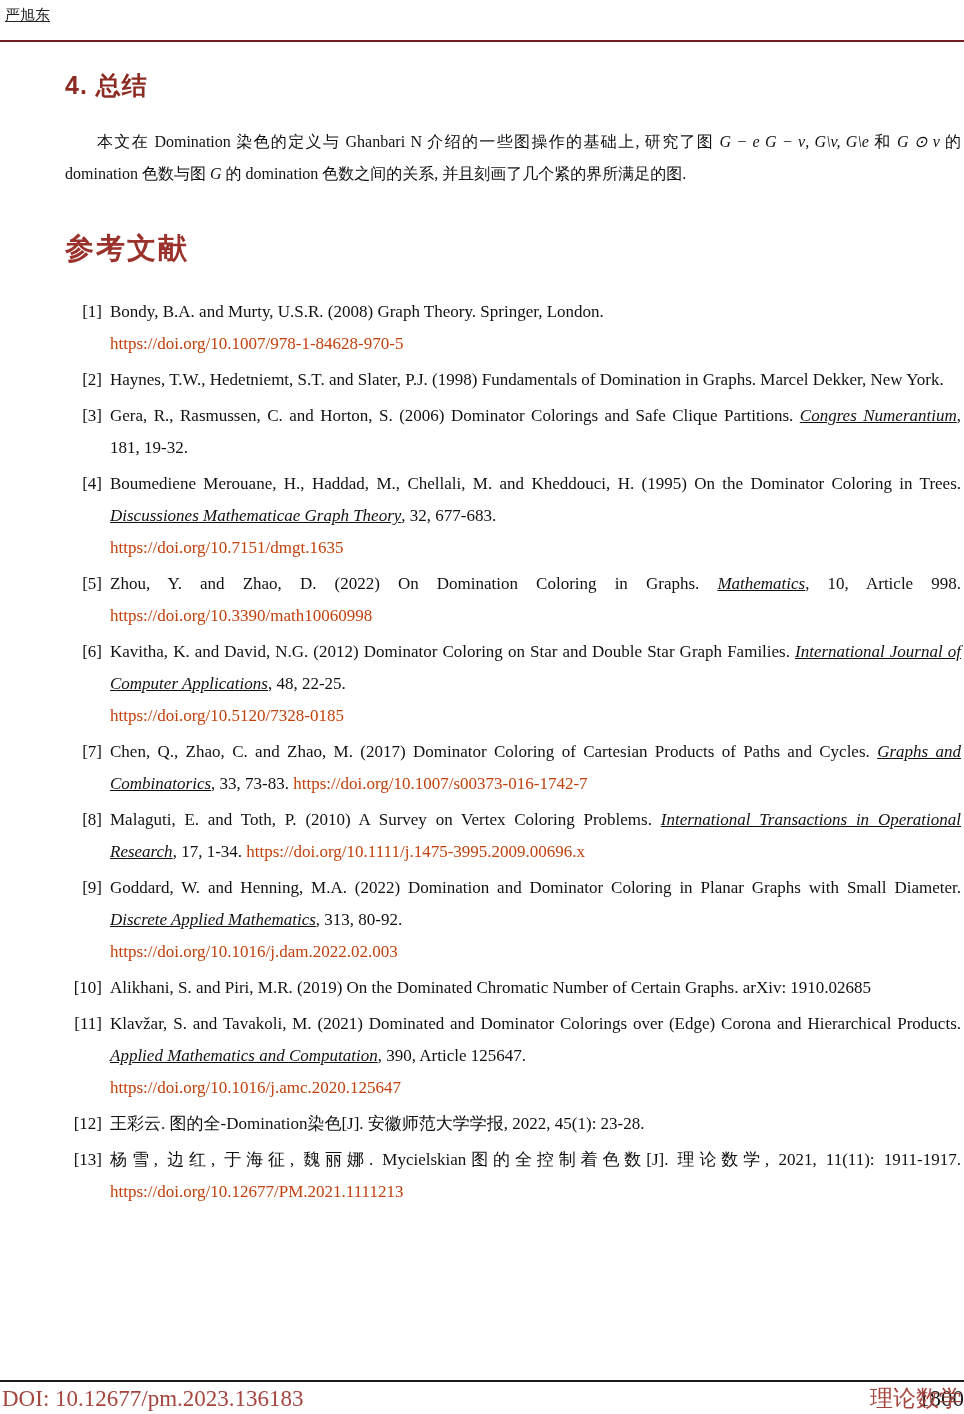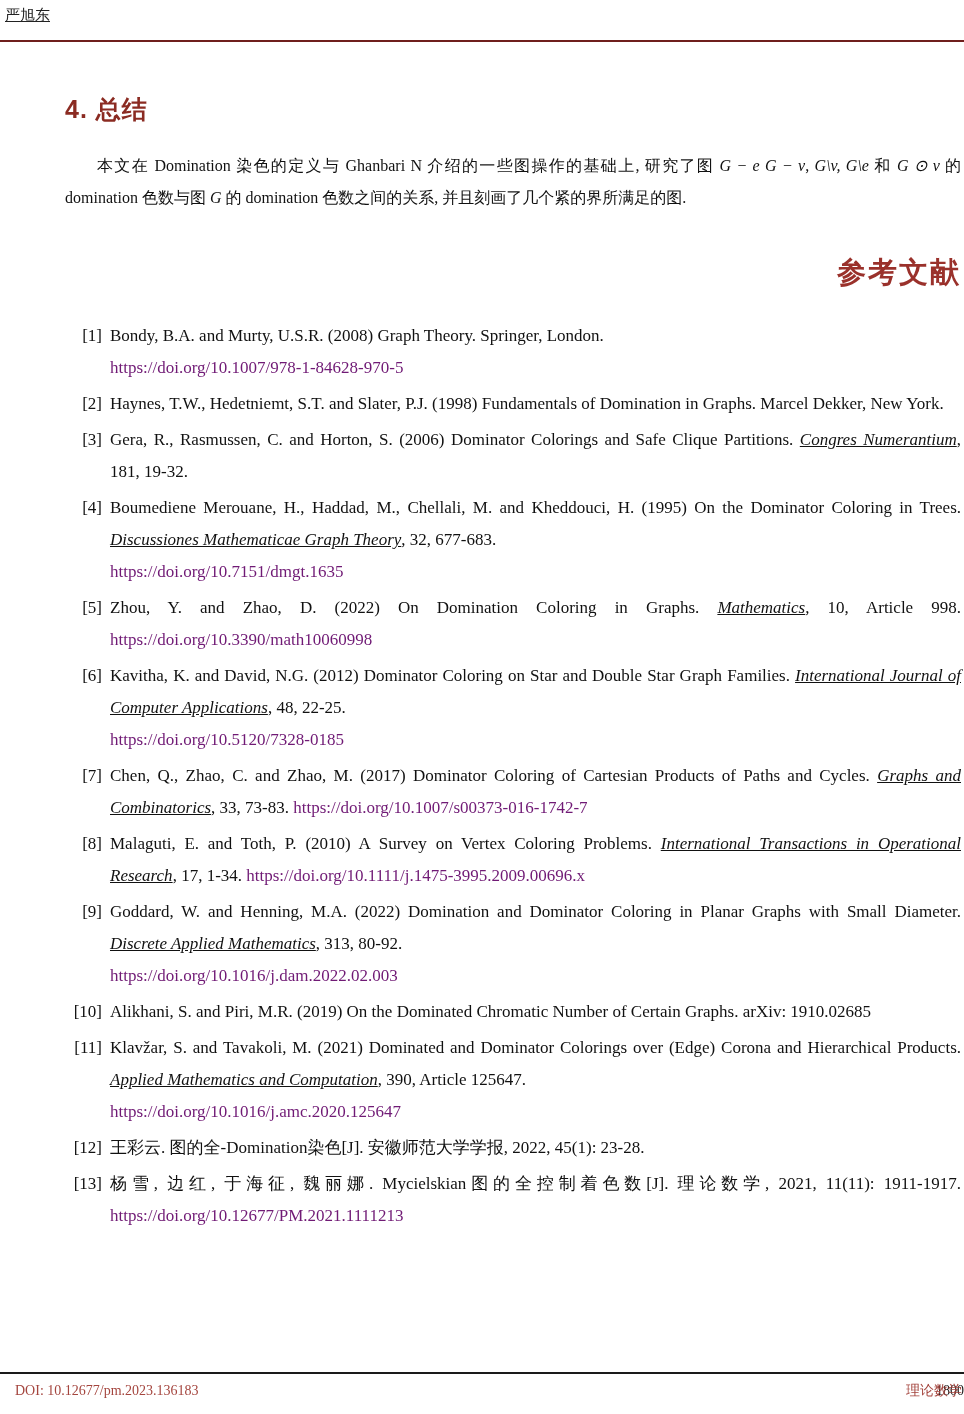--- a/index.html
+++ b/index.html
@@ -28,21 +28,21 @@
     margin-top: 15px;
     height: 2px;
     background: #6f1f1d;
     width: 964px;
   }
 
   
   main { padding: 0 3px 0 65px; }
 
   .section-heading {
-    margin: 52px 0 0 0;
+    margin: 28px 0 0 0;
     font-size: 25px;
     line-height: 30px;
     font-weight: bold;
     color: #8b2b22;
     font-family: "Liberation Sans", sans-serif;
     letter-spacing: 1px;
   }
 
   .summary {
     margin: 26px 0 0 0;
@@ -54,21 +54,20 @@
   }
 
   .refs-heading {
     margin: 40px 0 0 0;
     font-size: 29px;
     line-height: 36px;
     font-weight: bold;
     color: #9a312b;
     font-family: "Liberation Sans", sans-serif;
     letter-spacing: 2px;
-    text-align: right;
   }
 
   .refs { margin-top: 30px; }
   .ref-item {
     display: flex;
     align-items: flex-start;
     margin-bottom: 4px;
     font-size: 17px;
     line-height: 32px;
     color: #111111;
@@ -79,31 +78,30 @@
     margin-right: 8px;
     white-space: nowrap;
   }
   .ref-content {
     flex: 1 1 auto;
     text-align: justify;
   }
   .it   { font-style: italic; text-decoration: underline; }
   .bd   { font-weight: normal; }
   .math { font-style: italic; }
-  .link { color: #701a75; cursor: pointer; }
+  .link { color: #c2410c; cursor: pointer; }
 
   
   footer { position: absolute; left: 0; right: 0; bottom: 0; }
   .bottom-rule { height: 2px; background: #1a1a1a; width: 964px; }
   .footer-row {
     position: relative;
-    height: 40px;
-    font-size: 14px;
+    height: 32px;
+    font-size: 23px;
     line-height: 30px;
-    margin-left: 13px;
   }
   .doi     { position: absolute; left: 2px;  top: 2px; color: #a4453e; }
   .pageno  { position: absolute; left: 0; right: 0; top: 2px; text-align: right; color: #1a1a1a; }
   .journal { position: absolute; right: 2px; top: 2px; color: #a4453e; }
 </style>
 </head>
 <body>
 
 <div class="page">
 

